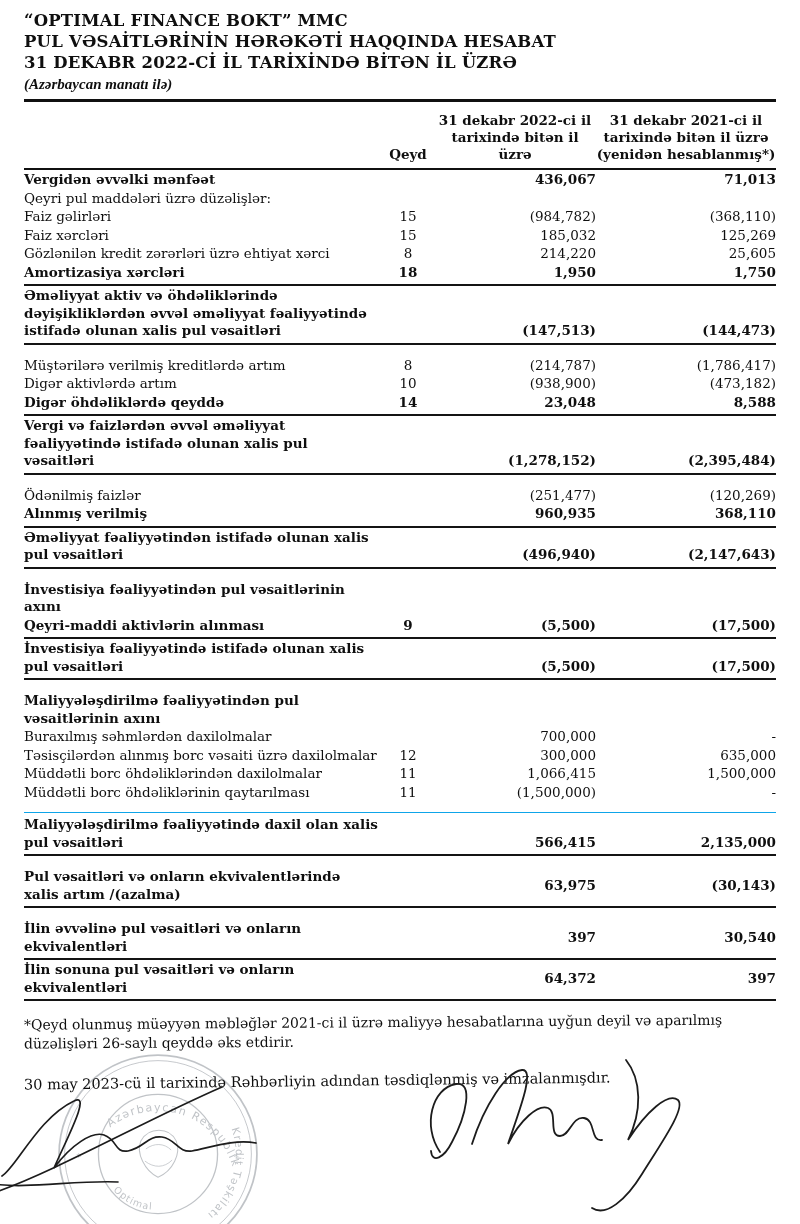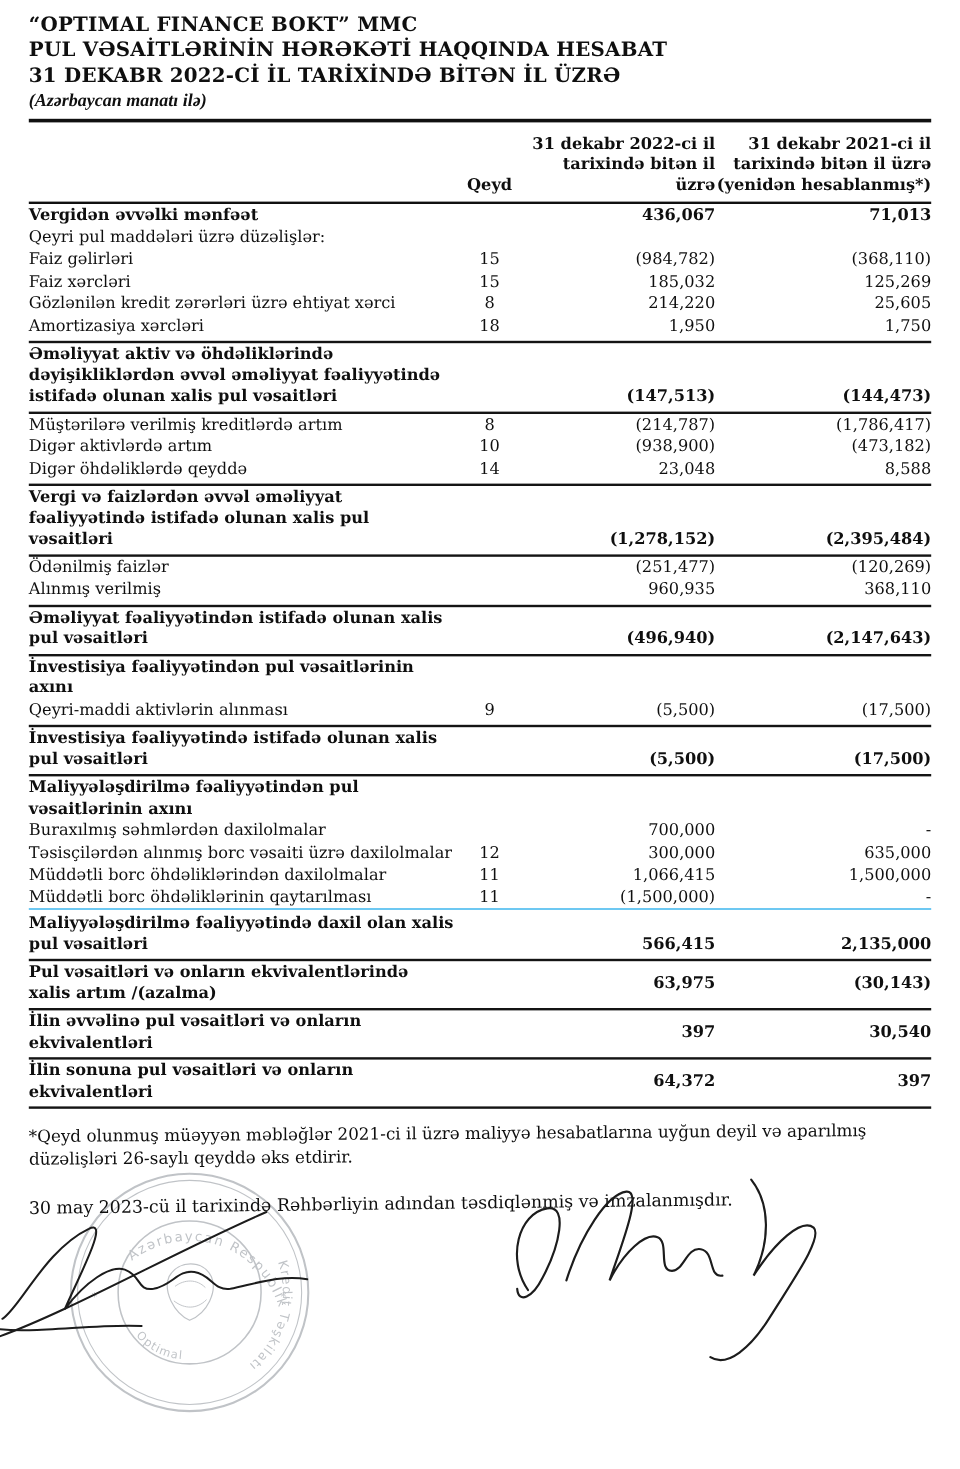--- a/index.html
+++ b/index.html
@@ -18,36 +18,36 @@
 
   
   .stmt{margin:0 24px;}
   .cols-header{
     display:grid;grid-template-columns:358px 52px 162px 180px;
     align-items:end;column-gap:0;
     padding:10px 0 5px;border-bottom:2.5px solid #101010;
     font-weight:bold;font-size:13.5px;line-height:17px;
   }
   .cols-header .c-note{text-align:center;}
-  .cols-header .c-num{text-align:right;}
+  .cols-header .c-num{text-align:center;}
   .cols-header .hl{display:block;}
 
   .row{
     display:grid;grid-template-columns:358px 52px 162px 180px;
     align-items:end;
     font-size:13.5px;line-height:17.5px;
     padding:1px 0 0;
   }
   .row .lbl{padding-right:4px;}
   .row .note{text-align:center;}
   .row .v{text-align:right;white-space:nowrap;}
   .row.bold{font-weight:bold;}
-  .row.rule-below{border-bottom:2px solid #141414;padding-bottom:3px;}
+  .row.rule-below{border-bottom:2px solid #141414;padding-bottom:3px;font-weight:bold;}
   .row.rule-above{border-top:1px solid #0ea5e9;padding-top:3px;}
-  .row.gap-before{}
+  .row.gap-before{margin-top:11px;}
   .row.center-values{align-items:center;}
 
   
   .footnote{margin:12px 24px 0;font-size:14px;line-height:19px;transform:rotate(-0.4deg);position:relative;z-index:2;}
   .approval{margin:20px 24px 0;font-size:14.5px;line-height:19px;transform:rotate(-0.7deg);position:relative;z-index:2;}
   .sig-area{position:relative;margin:0 24px;height:190px;}
 
   .stamp{position:absolute;left:28px;top:-42px;width:212px;height:212px;opacity:.55;z-index:1;}
 
   .sig-block{position:absolute;z-index:2;}

